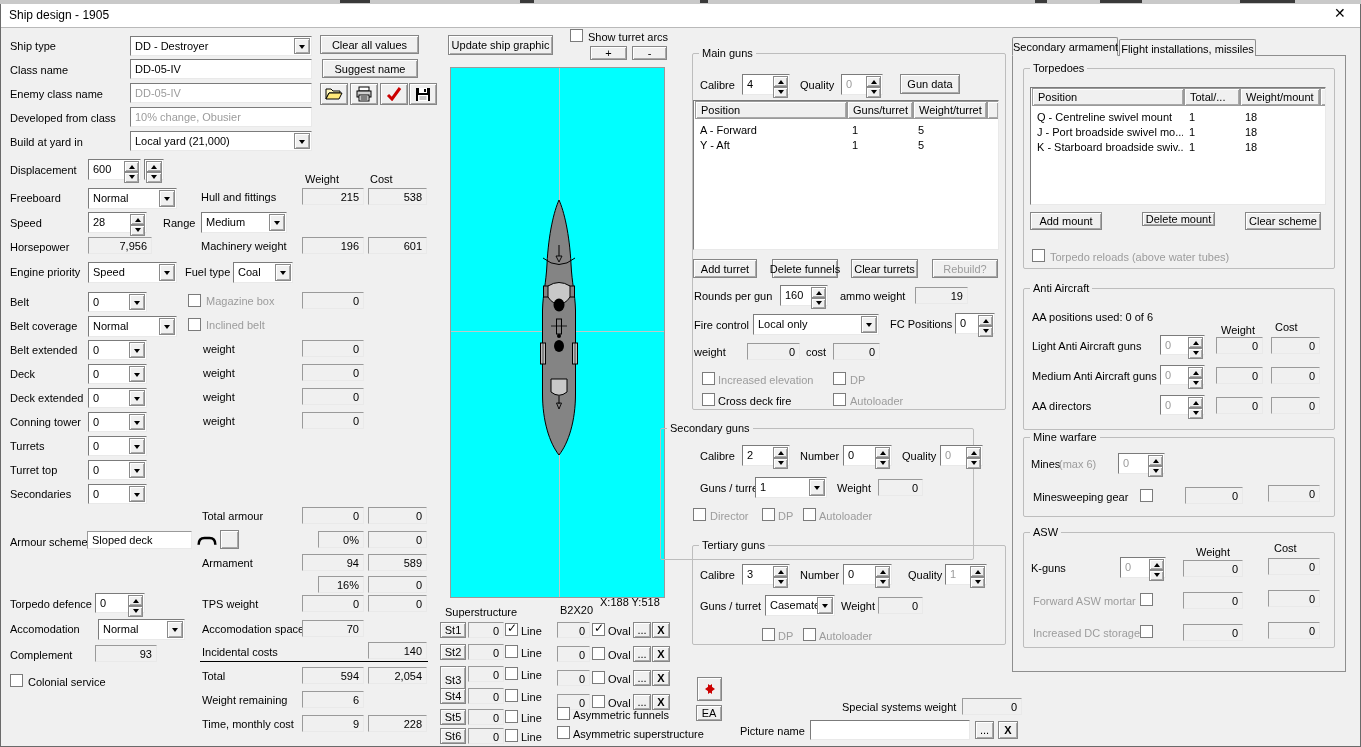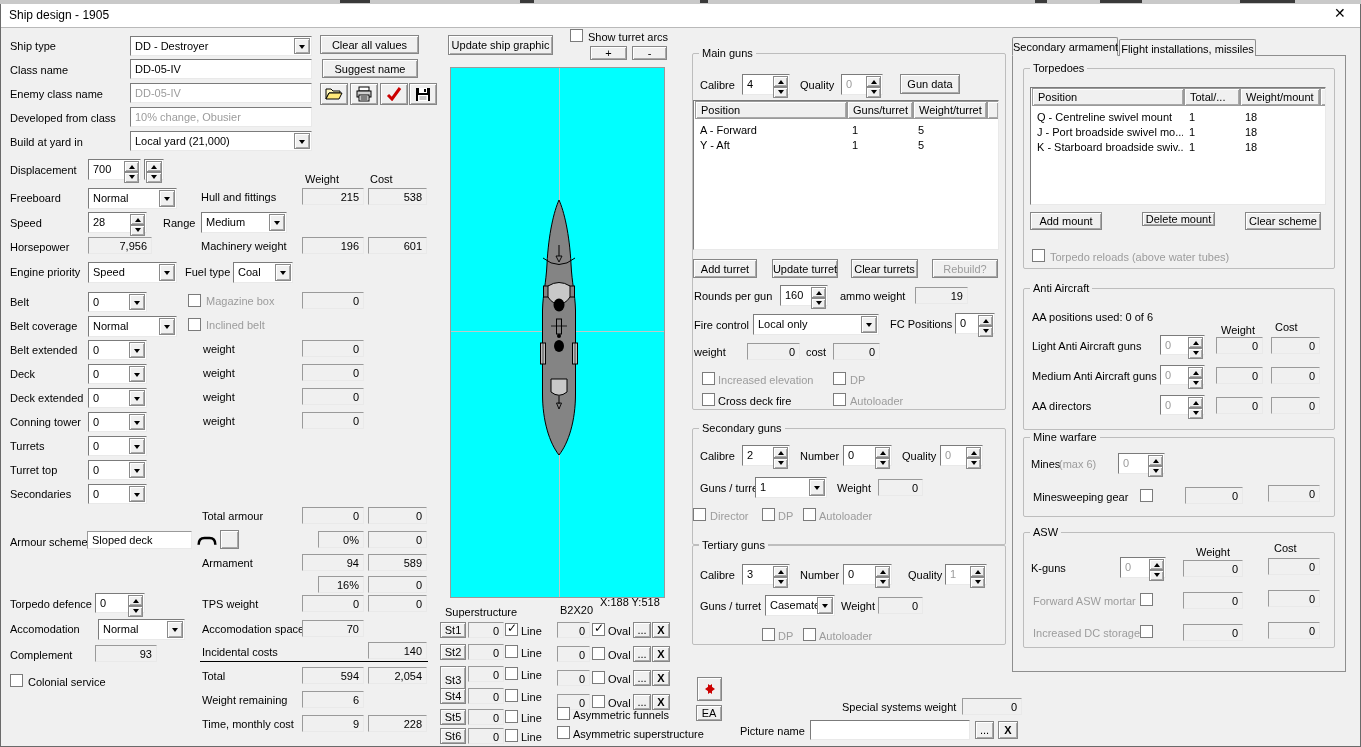--- a/index.html
+++ b/index.html
@@ -119,21 +119,21 @@
 <span class="lbl" style="left:10px;top:136px">Build at yard in</span>
 <div class="dd" style="left:130px;top:131px;width:182px;height:20px">
   <span class="ddval">Local yard (21,000)</span>
   <span class="ddbtn">
       <i class="tri"></i>
     </span>
 </div>
 
 <span class="lbl" style="left:10px;top:164px">Displacement</span>
 <div class="sp" style="left:88px;top:159px;width:53px">
-  <span class="spval">700</span>
+  <span class="spval">600</span>
   <span class="spcol">
       <span class="spb">
         <i class="triu"></i>
       </span>
       <span class="spb">
         <i class="trid"></i>
       </span>
     </span>
 </div>
 <div class="sp" style="left:144px;top:159px;width:20px">
@@ -490,21 +490,21 @@
     <span class="lcell" style="left:224px;top:22px;width:60px">5</span>
   </div>
   <div>
     <span class="lcell" style="left:6px;top:37px;width:145px">Y - Aft</span>
     <span class="lcell" style="left:158px;top:37px;width:55px">1</span>
     <span class="lcell" style="left:224px;top:37px;width:60px">5</span>
   </div>
 </div>
 
 <div class="btn" style="left:693px;top:259px;width:64px;height:19px">Add turret</div>
-<div class="btn" style="left:772px;top:259px;width:66px;height:19px">Update turret</div>
+<div class="btn" style="left:772px;top:259px;width:66px;height:19px">Delete funnels</div>
 <div class="btn" style="left:851px;top:259px;width:67px;height:19px">Clear turrets</div>
 <div class="btn dis" style="left:932px;top:259px;width:66px;height:19px">Rebuild?</div>
 
 <span class="lbl" style="left:694px;top:290px">Rounds per gun</span>
 <div class="sp" style="left:780px;top:285px;width:48px">
   <span class="spval">160</span>
   <span class="spcol">
       <span class="spb">
         <i class="triu"></i>
       </span>
@@ -543,21 +543,21 @@
 
 <span class="cb" style="left:702px;top:372px"></span>
 <span class="lbl dis" style="left:718px;top:374px">Increased elevation</span>
 <span class="cb" style="left:833px;top:372px"></span>
 <span class="lbl dis" style="left:850px;top:374px">DP</span>
 <span class="cb" style="left:702px;top:393px"></span>
 <span class="lbl" style="left:718px;top:395px">Cross deck fire</span>
 <span class="cb" style="left:833px;top:393px"></span>
 <span class="lbl dis" style="left:850px;top:395px">Autoloader</span>
 
-<div class="grp" style="left:692px;top:428px;width:314px;height:117px">
+<div class="grp" style="left:660px;top:428px;width:314px;height:132px">
   <span class="grplbl">Secondary guns</span>
 </div>
 <span class="lbl" style="left:700px;top:450px">Calibre</span>
 <div class="sp" style="left:742px;top:445px;width:48px">
   <span class="spval">2</span>
   <span class="spcol">
       <span class="spb">
         <i class="triu"></i>
       </span>
       <span class="spb">

